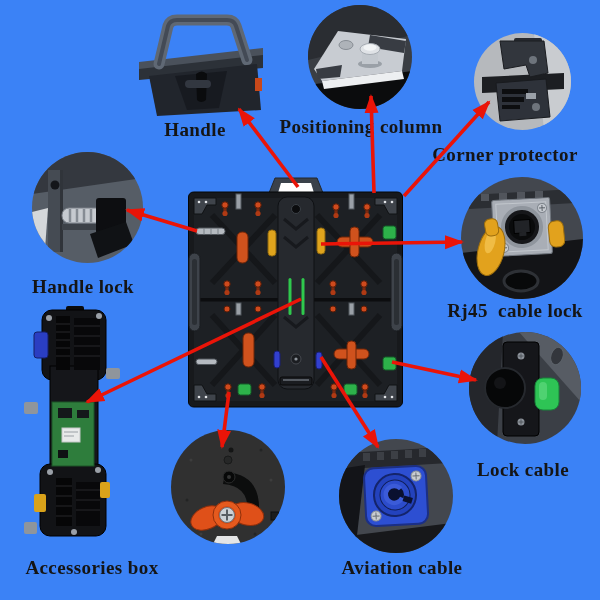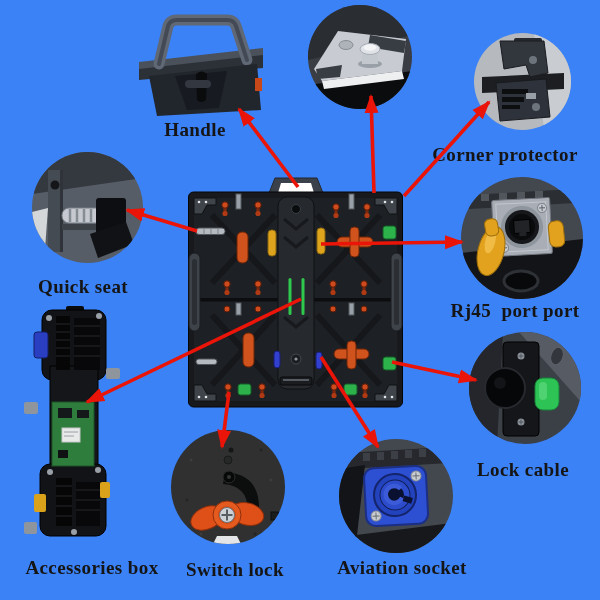--- a/index.html
+++ b/index.html
@@ -387,27 +387,27 @@
 
       <g>
         <rect x="9" y="53" width="29" height="6.5" rx="3" fill="#b5bac0" stroke="#50555b"></rect>
         <path d="M17,53 v6.5 M24,53 v6.5 M31,53 v6.5" stroke="#7b8187"></path>
         <rect x="9" y="184" width="21" height="5.5" rx="2.75" fill="#b5bac0" stroke="#50555b"></rect>
       </g>
     </svg>
   </div>
 
   <div class="lbl lbl-handle">Handle</div>
+  <div class="lbl lbl-positioning">Positioning column</div>
   <div class="lbl lbl-corner">Corner protector</div>
-  <div class="lbl lbl-quicklock">Quick seat</div>
-  <div class="lbl lbl-rj45">Rj45  port port</div>
+  <div class="lbl lbl-quicklock">Handle lock</div>
+  <div class="lbl lbl-rj45">Rj45  cable lock</div>
   <div class="lbl lbl-accessories">Accessories box</div>
   <div class="lbl lbl-lockseat">Lock cable</div>
-  <div class="lbl lbl-switchlock">Switch lock</div>
-  <div class="lbl lbl-aviation">Aviation socket</div>
+  <div class="lbl lbl-aviation">Aviation cable</div>
 
   <svg id="arrows" width="600" height="600">
     <defs>
       <marker id="ah" markerUnits="userSpaceOnUse" markerWidth="20" markerHeight="16" refX="17" refY="8" orient="auto">
         <path d="M0,1 L19,8 L0,15 Z" fill="#ea1408"></path>
       </marker>
     </defs>
     <g stroke="#ea1408" stroke-width="3.6">
       <line x1="298" y1="187" x2="239" y2="109" marker-end="url(#ah)"></line>
       <line x1="374" y1="193" x2="371" y2="96" marker-end="url(#ah)"></line>

